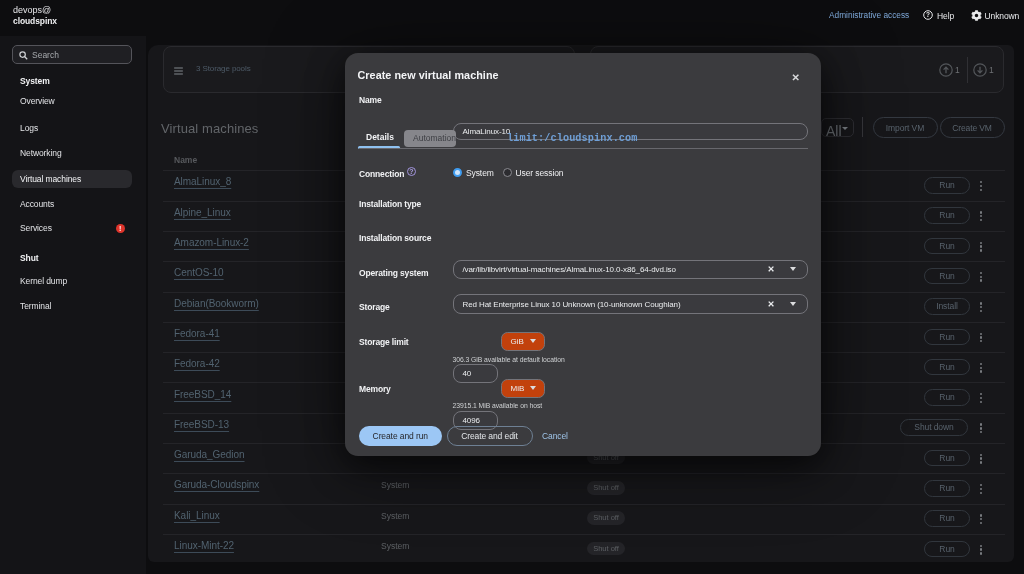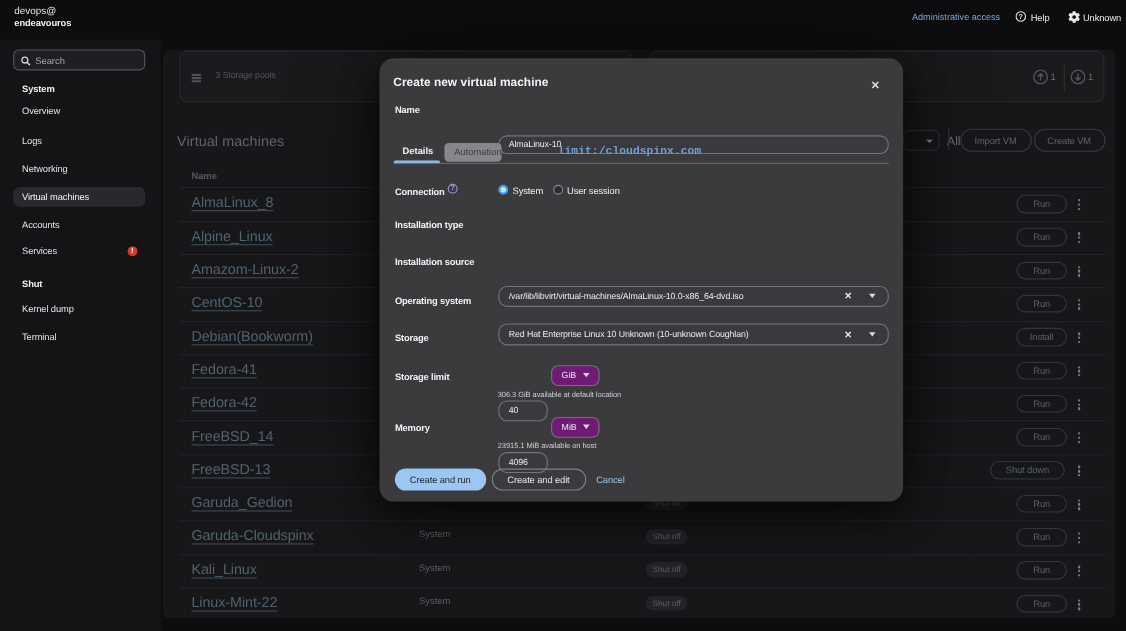--- a/index.html
+++ b/index.html
@@ -27,25 +27,25 @@
 
 #panel { left:148px; top:45px; width:866px; height:517px; background:#17171a;
   border-radius:10px 6px 6px 6px; }
 .card { top:46px; height:47px; border:1px solid #2a2a2e; border-radius:8px; background:#1a1a1d; }
 #c1txt { left:196px; top:63.8px; font-size:8px; color:#4d5a67; letter-spacing:-.1px; }
 .statnum { top:64.5px; font-size:8.5px; color:#6e7074; }
 #h2 { left:161px; top:121px; font-size:13px; color:#626569; letter-spacing:.1px; }
 .toolbtn { top:116.5px; height:21px; border:1px solid #343941; border-radius:10.5px;
   color:#59636d; font-size:8.5px; text-align:center; line-height:20px; letter-spacing:-.1px; }
 #allctl { left:821px; top:117.5px; width:33px; height:19px; border:1px solid #2e2e33; border-radius:5px; }
-#allctl span { position:absolute; left:4px; top:4.5px; font-size:11px; color:#6d7277;margin-left:35px; }
+#allctl span { position:absolute; left:4px; top:4.5px; font-size:14px; color:#6d7277; }
 #tooldiv { left:862px; top:117px; width:1px; height:20px; background:#35353a; }
 #namehdr { left:174px; top:154.5px; font-size:8.5px; font-weight:bold; color:#57595d; }
 .sep { position:absolute; left:163px; width:842px; height:1px; background:#242428; }
-.vmlink { position:absolute; left:174px; font-size:13px; color:#51626f; letter-spacing:-.05px;
+.vmlink { position:absolute; left:174px; font-size:10px; color:#51626f; letter-spacing:-.05px;
   text-decoration:underline; text-decoration-color:#3d4b58; text-underline-offset:2.5px; }
 .syscol { position:absolute; left:381px; font-size:8.5px; color:#5d6064; }
 .offpill { position:absolute; left:587px; width:38px; height:13.5px; border-radius:7px;
   background:#242428; color:#5c5f63; font-size:7.5px; text-align:center; line-height:13.5px; }
 .runbtn { position:absolute; left:924px; width:46px; height:16.5px; border:1px solid #31363d;
   border-radius:8.5px; color:#58626c; font-size:8.5px; text-align:center; line-height:15.5px; letter-spacing:-.1px; }
 .kebab { position:absolute; left:979.5px; width:3px; }
 .kebab i { display:block; width:2.4px; height:2.4px; border-radius:50%; background:#787b7f; margin-bottom:1.4px; }
 
 
@@ -68,33 +68,33 @@
 #wmark { left:507px; top:132.5px; font-family:"Liberation Mono", monospace; font-weight:bold;
   font-size:10.2px; letter-spacing:.1px; color:#6f9fd6; }
 #mline { left:358.5px; top:147.8px; width:449px; height:1px; background:#68686d; }
 #qicon { left:407px; top:167px; width:9px; height:9px; border:1px solid #a294dd; border-radius:50%;
   color:#ab9ee2; font-size:7px; font-weight:bold; text-align:center; line-height:8.5px; }
 .radio { width:9px; height:9px; border-radius:50%; top:168px; }
 #rad1 { left:453px; background:#cfe5fb; border:2.4px solid #3f9cf0; }
 #rad2 { left:502.5px; background:#2c2c30; border:1px solid #8a8a90; }
 .radlab { top:168px; font-size:8.5px; color:#f0f1f3; letter-spacing:-.1px; }
 .helper { left:452.5px; font-size:6.8px; color:#cfd1d3; letter-spacing:-.05px; }
-.unitbox { left:500.5px; width:44px; background:#701a75; border:1px solid #74747a; border-radius:6.5px; }
+.unitbox { left:500.5px; width:44px; background:#c2410c; border:1px solid #74747a; border-radius:6.5px; }
 .unitbox .tx { position:absolute; left:9px; top:50%; transform:translateY(-50%);
   color:#ebedef; font-size:8px; }
 #btnrun { left:358.5px; top:425.7px; width:83.5px; height:20.5px; border-radius:10.5px; background:#9cc7f5;
   color:#26262a; font-size:8.5px; text-align:center; line-height:20.5px; letter-spacing:-.1px; }
 #btnedit { left:446.5px; top:425.7px; width:86px; height:20.5px; border-radius:10.5px;
   border:1px solid #6e8094; color:#e4e7ea; font-size:8.5px; text-align:center; line-height:19.5px; letter-spacing:-.1px; }
 #btncancel { left:542px; top:431px; font-size:8.5px; color:#9fc4e8; letter-spacing:-.1px; }
 </style></head>
 <body>
 <div id="page">
 
-<div class="ab mh-user">devops@<br><b>endeavouros</b></div>
+<div class="ab mh-user">devops@<br><b>cloudspinx</b></div>
 <div class="ab mh-admin">Administrative access</div>
 <svg class="ab" style="left:923px;top:10px" width="10" height="10" viewBox="0 0 10 10">
   <circle cx="5" cy="5" r="4.3" fill="none" stroke="#e9eaec" stroke-width="1"></circle>
   <text x="5" y="7.4" text-anchor="middle" font-size="6.5" font-weight="bold" fill="#e9eaec" font-family="Liberation Sans">?</text>
 </svg>
 <div class="ab mh-item" style="left:937px">Help</div>
 <svg class="ab" style="left:970.5px;top:10px" width="11" height="11" viewBox="0 0 512 512">
   <path fill="#e9eaec" d="M487.4 315.7l-42.6-24.6c4.3-23.2 4.3-47 0-70.2l42.6-24.6c4.9-2.8 7.1-8.6 5.5-14-11.1-35.6-30-67.8-54.7-94.6-3.8-4.1-10-5.1-14.8-2.3L380.8 110c-17.9-15.4-38.5-27.3-60.8-35.1V25.8c0-5.6-3.9-10.5-9.4-11.7-36.7-8.2-74.3-7.8-109.2 0-5.5 1.2-9.4 6.1-9.4 11.7V75c-22.2 7.9-42.8 19.8-60.8 35.1L88.7 85.5c-4.9-2.8-11-1.9-14.8 2.3-24.7 26.7-43.6 58.9-54.7 94.6-1.7 5.4.6 11.2 5.5 14L67.3 221c-4.3 23.2-4.3 47 0 70.2l-42.6 24.6c-4.9 2.8-7.1 8.6-5.5 14 11.1 35.6 30 67.8 54.7 94.6 3.8 4.1 10 5.1 14.8 2.3l42.6-24.6c17.9 15.4 38.5 27.3 60.8 35.1v49.2c0 5.6 3.9 10.5 9.4 11.7 36.7 8.2 74.3 7.8 109.2 0 5.5-1.2 9.4-6.1 9.4-11.7v-49.2c22.2-7.9 42.8-19.8 60.8-35.1l42.6 24.6c4.9 2.8 11 1.9 14.8-2.3 24.7-26.7 43.6-58.9 54.7-94.6 1.5-5.5-.7-11.3-5.6-14.1zM256 336c-44.1 0-80-35.9-80-80s35.9-80 80-80 80 35.9 80 80-35.9 80-80 80z"></path>
 </svg>
 <div class="ab mh-item" style="left:984.5px">Unknown</div>

